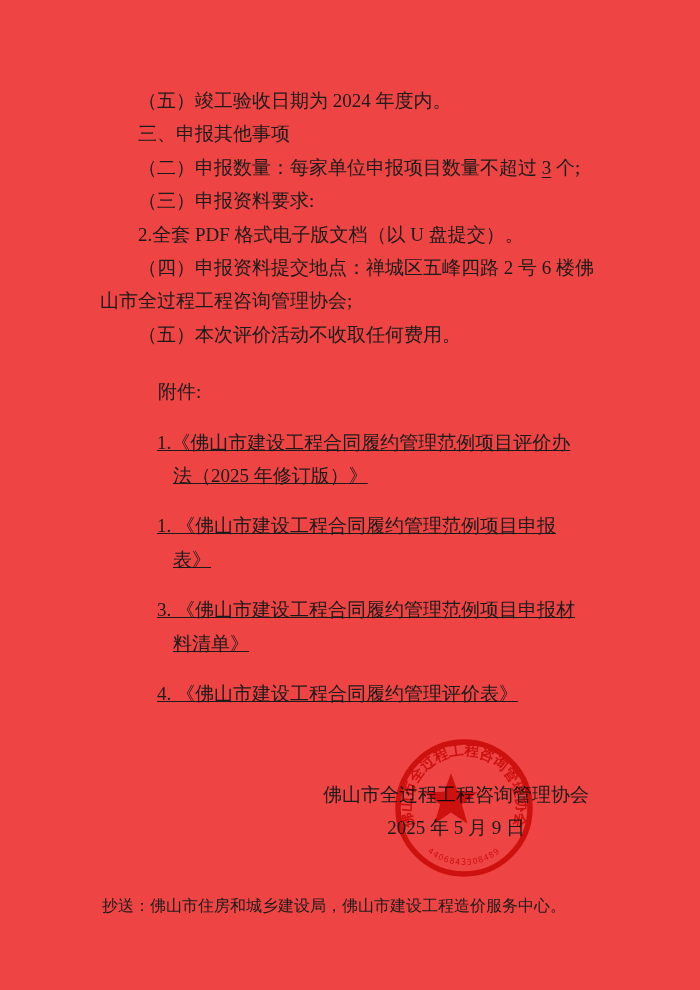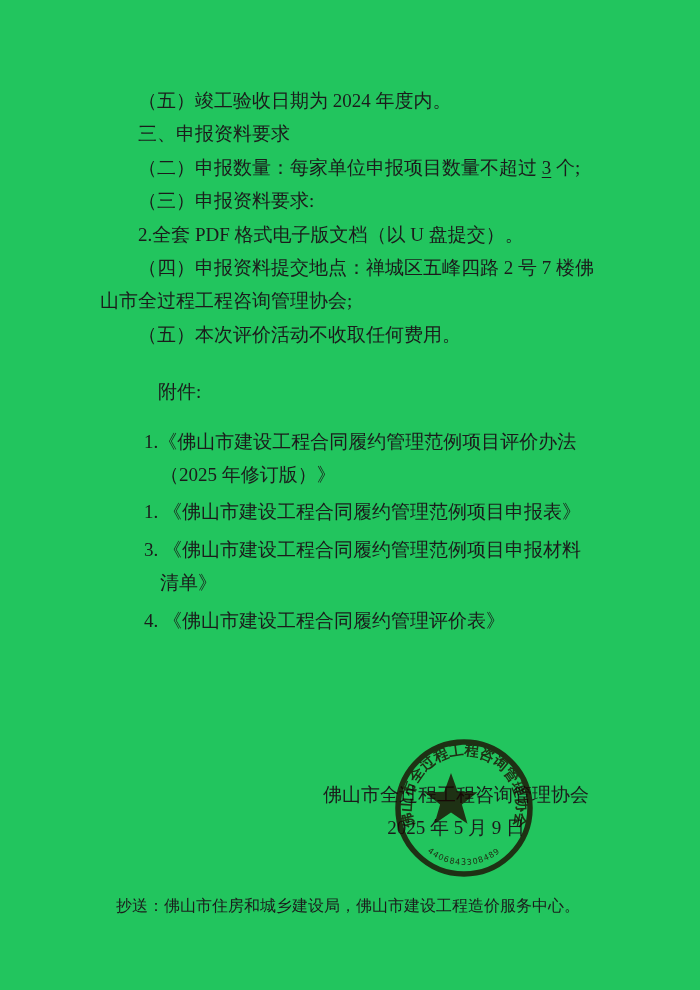--- a/index.html
+++ b/index.html
@@ -1,53 +1,53 @@
 <!DOCTYPE html>
 <html><head>
 <meta charset="utf-8">
 <style>
   html, body { margin: 0; padding: 0; background: #ffffff; }
   .page {
     position: relative;
     width: 700px;
     height: 990px;
-    background: #22c55e;
+    background: #ef4444;
     overflow: hidden;
     font-family: "Liberation Serif", "DejaVu Serif", serif;
     color: #1b1b1b;
   }
   .content {
     position: absolute;
     left: 100px;
     top: 84px;
     width: 503px;
     font-size: 19px;
     line-height: 33.4px;
     text-align: left;
   }
   .para { margin: 0; }
   .indent { text-indent: 38px; }
   .nowrap { white-space: nowrap; }
   .u { text-decoration: underline; text-underline-offset: 3px; }
   .attachments { margin-top: 24px; }
   .att-label { margin: 16px; padding-left: 42px; }
-  .att-item { margin: 4px; padding-left: 56px; text-indent: -16px; word-break: break-all; }
+  .att-item { margin: 17px; padding-left: 56px; text-indent: -16px; word-break: break-all; text-decoration: underline; }
   .signature {
     position: absolute;
     left: 300px;
     top: 778px;
     width: 312px;
     text-align: center;
     font-size: 19px;
     line-height: 33.4px;
   }
   .sig-line { margin: 0; }
   .cc {
     position: absolute;
-    left: 116px;
+    left: 102px;
     top: 878px;
     font-size: 16px;
     line-height: 24px;
     white-space: nowrap;
   }
   .stamp {
     position: absolute;
     left: 389px;
     top: 733px;
     width: 150px;
@@ -56,25 +56,25 @@
     opacity: 0.93;
   }
 </style>
 </head>
 <body>
 
 <div class="page">
 
   <div class="content">
     <p class="para indent">（五）竣工验收日期为 2024 年度内。</p>
-    <p class="para indent">三、申报资料要求</p>
+    <p class="para indent">三、申报其他事项</p>
     <p class="para indent"><span>（二）申报数量：每家单位申报项目数量不超过 </span><span class="u">3</span><span> 个;</span></p>
     <p class="para indent">（三）申报资料要求:</p>
     <p class="para indent">2.全套 PDF 格式电子版文档（以 U 盘提交）。</p>
-    <p class="para indent">（四）申报资料提交地点：禅城区五峰四路 2 号 7 楼佛山市全过程工程咨询管理协会;</p>
+    <p class="para indent">（四）申报资料提交地点：禅城区五峰四路 2 号 6 楼佛山市全过程工程咨询管理协会;</p>
     <p class="para indent">（五）本次评价活动不收取任何费用。</p>
 
     <div class="attachments">
       <p class="para att-label">附件:</p>
       <p class="para att-item">1.《佛山市建设工程合同履约管理范例项目评价办法（2025 年修订版）》</p>
       <p class="para att-item">1. 《佛山市建设工程合同履约管理范例项目申报表》</p>
       <p class="para att-item">3. 《佛山市建设工程合同履约管理范例项目申报材料清单》</p>
       <p class="para att-item">4. 《佛山市建设工程合同履约管理评价表》</p>
     </div>
   </div>

